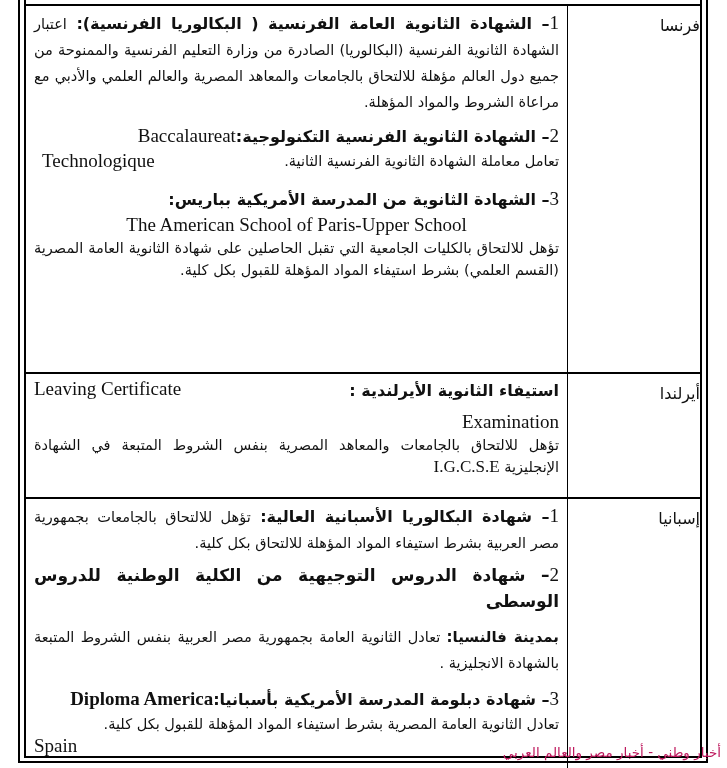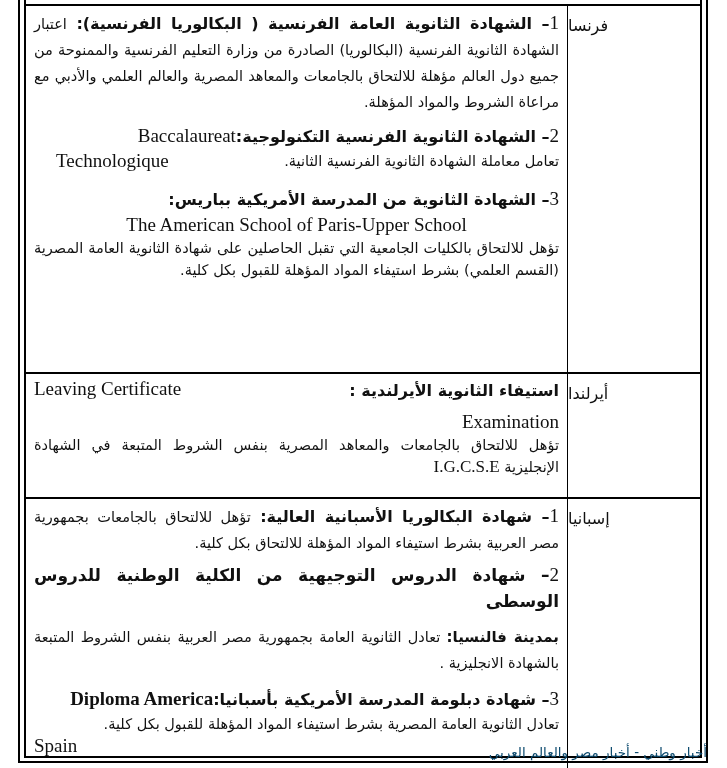--- a/index.html
+++ b/index.html
@@ -46,21 +46,21 @@
       table-layout: fixed;
     }
     table.doc td {
       border-top: 2px solid #000;
       vertical-align: top;
       padding: 0;
     }
     td.country {
       width: 132px;
       border-left: 1.5px solid #000;
-      text-align: left;
+      text-align: right;
       font-family: "DejaVu Sans", sans-serif;
       font-size: 16px;
       padding-top: 10px !important;
     }
     td.content {
       padding: 4px 8px 4px 8px !important;
       text-align: justify;
       font-family: "DejaVu Sans", sans-serif;
       font-size: 14.5px;
       line-height: 22px;
@@ -99,26 +99,26 @@
     .row1 td { height: 356px; }
     .row2 td { height: 113px; }
     .row3 td { height: 280px; }
     .split {
       display: flex;
       justify-content: space-between;
       direction: rtl;
     }
     .watermark {
       position: absolute;
-      right: 20px;
+      right: 6px;
       top: 744px;
       font-family: "DejaVu Sans", sans-serif;
       font-size: 13.5px;
       direction: rtl;
-      color: #0c4a6e;
+      color: #be185d;
       white-space: nowrap;
     }
   </style>
 </head>
 <body>
 
 <div class="frame">
   <div class="frame-inner">
     <table class="doc">
 
@@ -129,21 +129,21 @@
           <p class="para head">
             <span class="num">1</span><span>– الشهادة الثانوية العامة الفرنسية ( البكالوريا الفرنسية):</span>
             <span class="body-text" style="font-weight:normal">اعتبار الشهادة الثانوية الفرنسية (البكالوريا) الصادرة من وزارة التعليم الفرنسية والممنوحة من جميع دول العالم مؤهلة للالتحاق بالجامعات والمعاهد المصرية والعالم العلمي والأدبي مع مراعاة الشروط والمواد المؤهلة.</span>
           </p>
           <div class="gap"></div>
           <p class="para head">
             <span class="num">2</span><span>– الشهادة الثانوية الفرنسية التكنولوجية:</span><span class="latin" style="font-weight:normal">Baccalaureat</span>
           </p>
           <p class="para body-text" style="padding-right:0;">
             <span>تعامل معاملة الشهادة الثانوية الفرنسية الثانية.</span>
-            <span class="latin" style="float:left;margin-left:22px;">Technologique</span>
+            <span class="latin" style="float:left;margin-left:8px;">Technologique</span>
           </p>
           <div class="gap" style="height:14px"></div>
           <p class="para head">
             <span class="num">3</span><span>– الشهادة الثانوية من المدرسة الأمريكية بباريس:</span>
           </p>
           <div class="latin-line">The American School of Paris-Upper School</div>
           <p class="para body-text">تؤهل للالتحاق بالكليات الجامعية التي تقبل الحاصلين على شهادة الثانوية العامة المصرية (القسم العلمي) بشرط استيفاء المواد المؤهلة للقبول بكل كلية.</p>
         </td>
       </tr>
 

